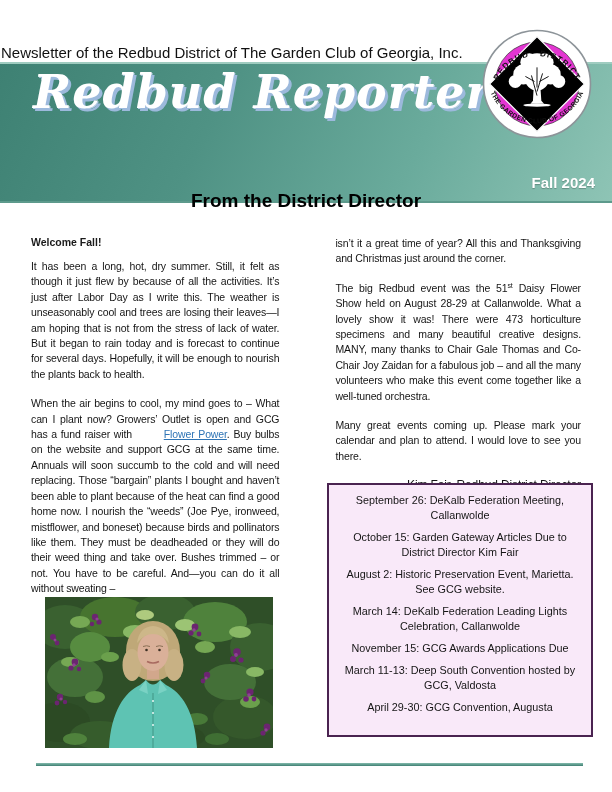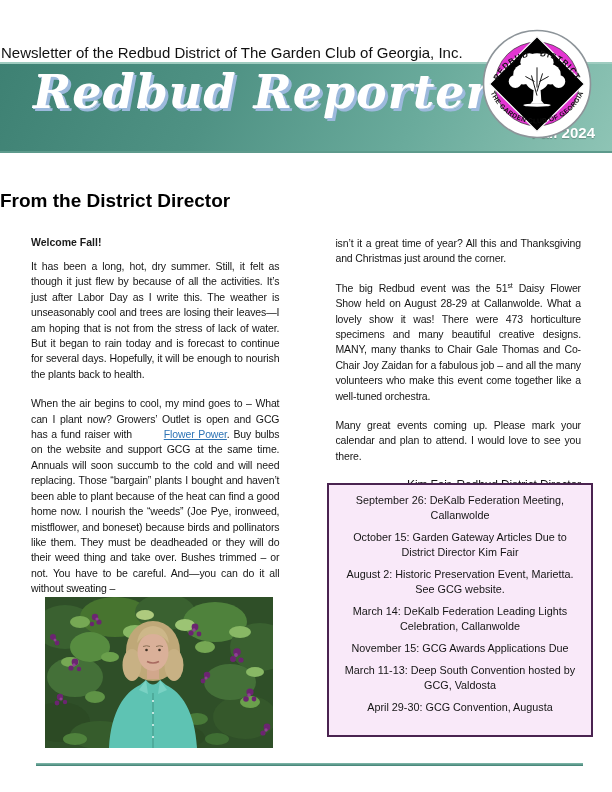--- a/index.html
+++ b/index.html
@@ -6,39 +6,39 @@
   body{
     width:612px;height:792px;position:relative;overflow:hidden;
     background:#ffffff;color:#1a1a1a;
     font-family:"Liberation Sans",sans-serif;
   }
   .tagline{
     position:absolute;top:44px;left:1px;
     font-size:15px;color:#111;
   }
   .banner{
-    position:absolute;top:62px;left:0;width:612px;height:91px;box-sizing:border-box;
+    position:absolute;top:62px;left:0;width:612px;height:141px;box-sizing:border-box;
     background:linear-gradient(115deg,#3e8173 0%,#4f9284 35%,#6aab9c 68%,#8ec4b5 100%);
     border-top:2px solid #9fccc0;border-bottom:2px solid #5d9a8c;
   }
   .banner-title{
     position:absolute;left:33px;top:1px;
     font-family:"DejaVu Serif",serif;font-style:italic;font-weight:bold;
     font-size:46px;color:#ffffff;letter-spacing:1px;
     text-shadow:3px 3px 0 #9cb9dc,1px 1px 0 #b7cce6;
     white-space:nowrap;
   }
   .issue{
     position:absolute;right:17px;bottom:10px;
     font-size:15px;font-weight:bold;color:#ffffff;
     text-shadow:0 1px 1px rgba(0,0,0,0.25);
   }
   .logo{position:absolute;top:29px;left:482px;width:110px;height:110px;}
   .article-heading{
-    position:absolute;top:190px;left:0;width:612px;
+    position:absolute;top:190px;left:0;width:612px;text-align:center;
     font-size:19px;font-weight:bold;color:#000;
   }
   .columns{
     position:absolute;top:236px;left:31px;width:550px;
     display:flex;gap:8px;
   }
   .col-left{width:266px;}
   .col-right{width:263px;margin-left:48px;}
   .body-text, p.body-text{
     margin:0 0 14px 0;font-size:10.5px;line-height:15.4px;

